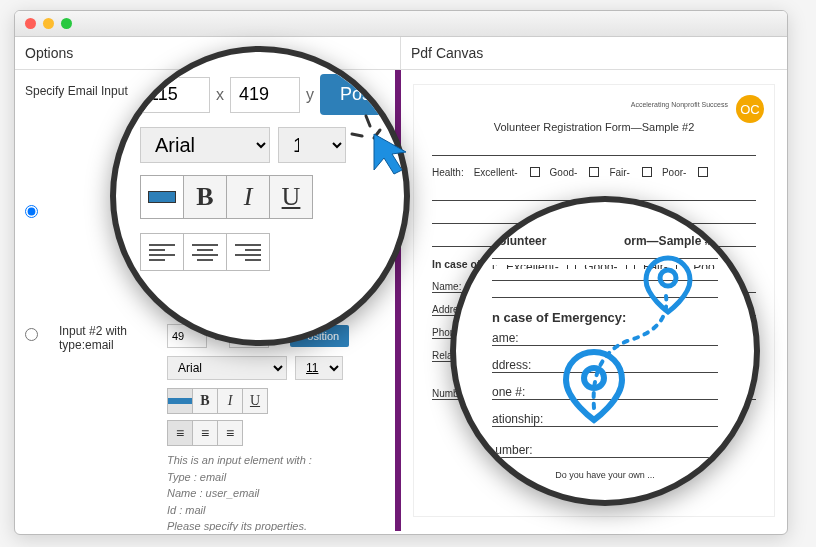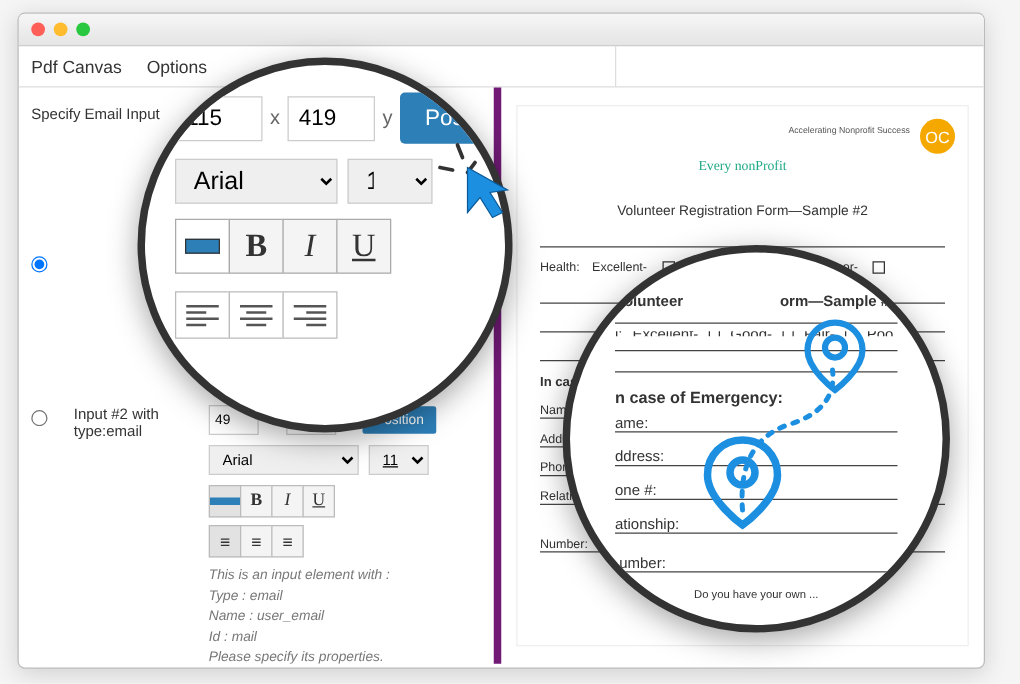--- a/index.html
+++ b/index.html
@@ -62,22 +62,22 @@
 </head>
 <body>
 
 <div class="mac-window">
   <div class="title-bar">
     <span class="dot red"></span>
     <span class="dot yellow"></span>
     <span class="dot green"></span>
   </div>
   <div class="header-tabs">
+    <div class="hcell left">Options</div>
     <div class="hcell">Pdf Canvas</div>
-    <div class="hcell left">Options</div>
   </div>
   <div class="content">
 
     <div class="left-pane">
       <span class="spec-label">Specify Email Input</span>
 
       <div class="row">
         <div class="radio-col"><input type="radio" checked="" style=""></div>
         <div style="flex:1; height:210px;"></div>
       </div>
@@ -119,21 +119,20 @@
           </div>
         </div>
       </div>
 
     </div>
 
     <div class="right-pane">
       <div class="pdf-preview">
         <span class="brand-text">Accelerating Nonprofit Success</span>
         <span class="orange-badge">OC</span>
-        <div style="text-align:center;margin-top:30px;font-size:11px;color:#2a8; font-family:cursive;">Every nonProfit</div>
         <div class="pdf-title">Volunteer Registration Form—Sample #2</div>
         <div class="pdf-line"></div>
         <div class="checkbox-row">
           <span>Health:</span>
           <span>Excellent-</span>
             <span class="cb"></span>
           <span>Good-</span>
             <span class="cb"></span>
           <span>Fair-</span>
             <span class="cb"></span>

